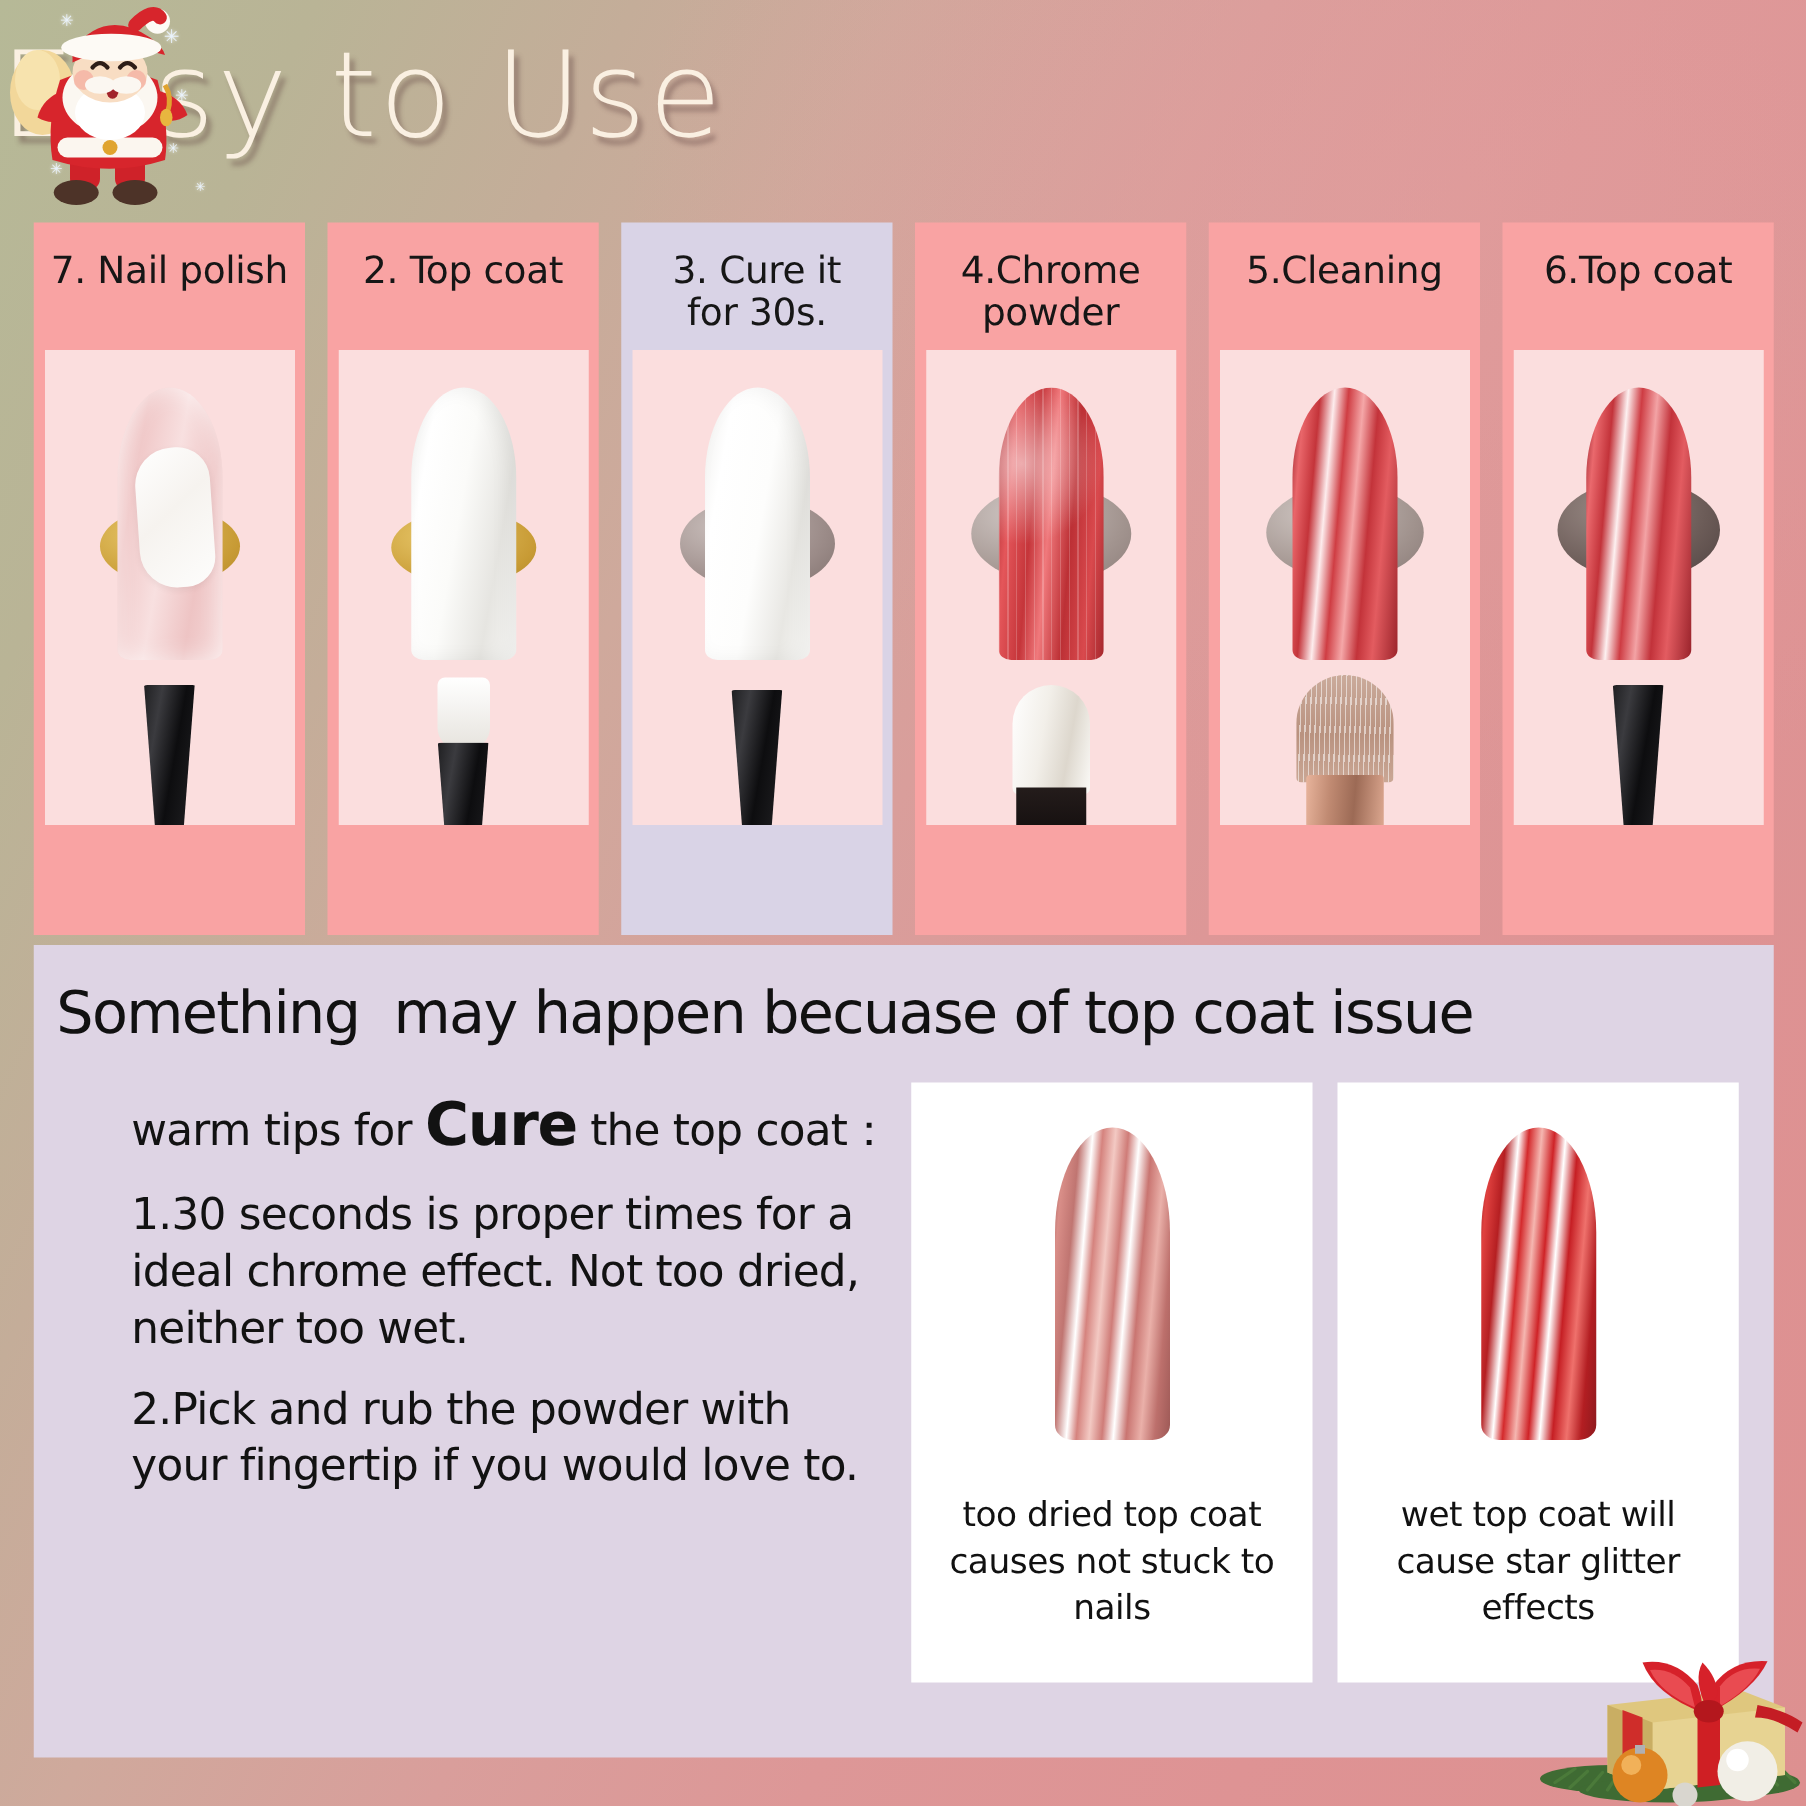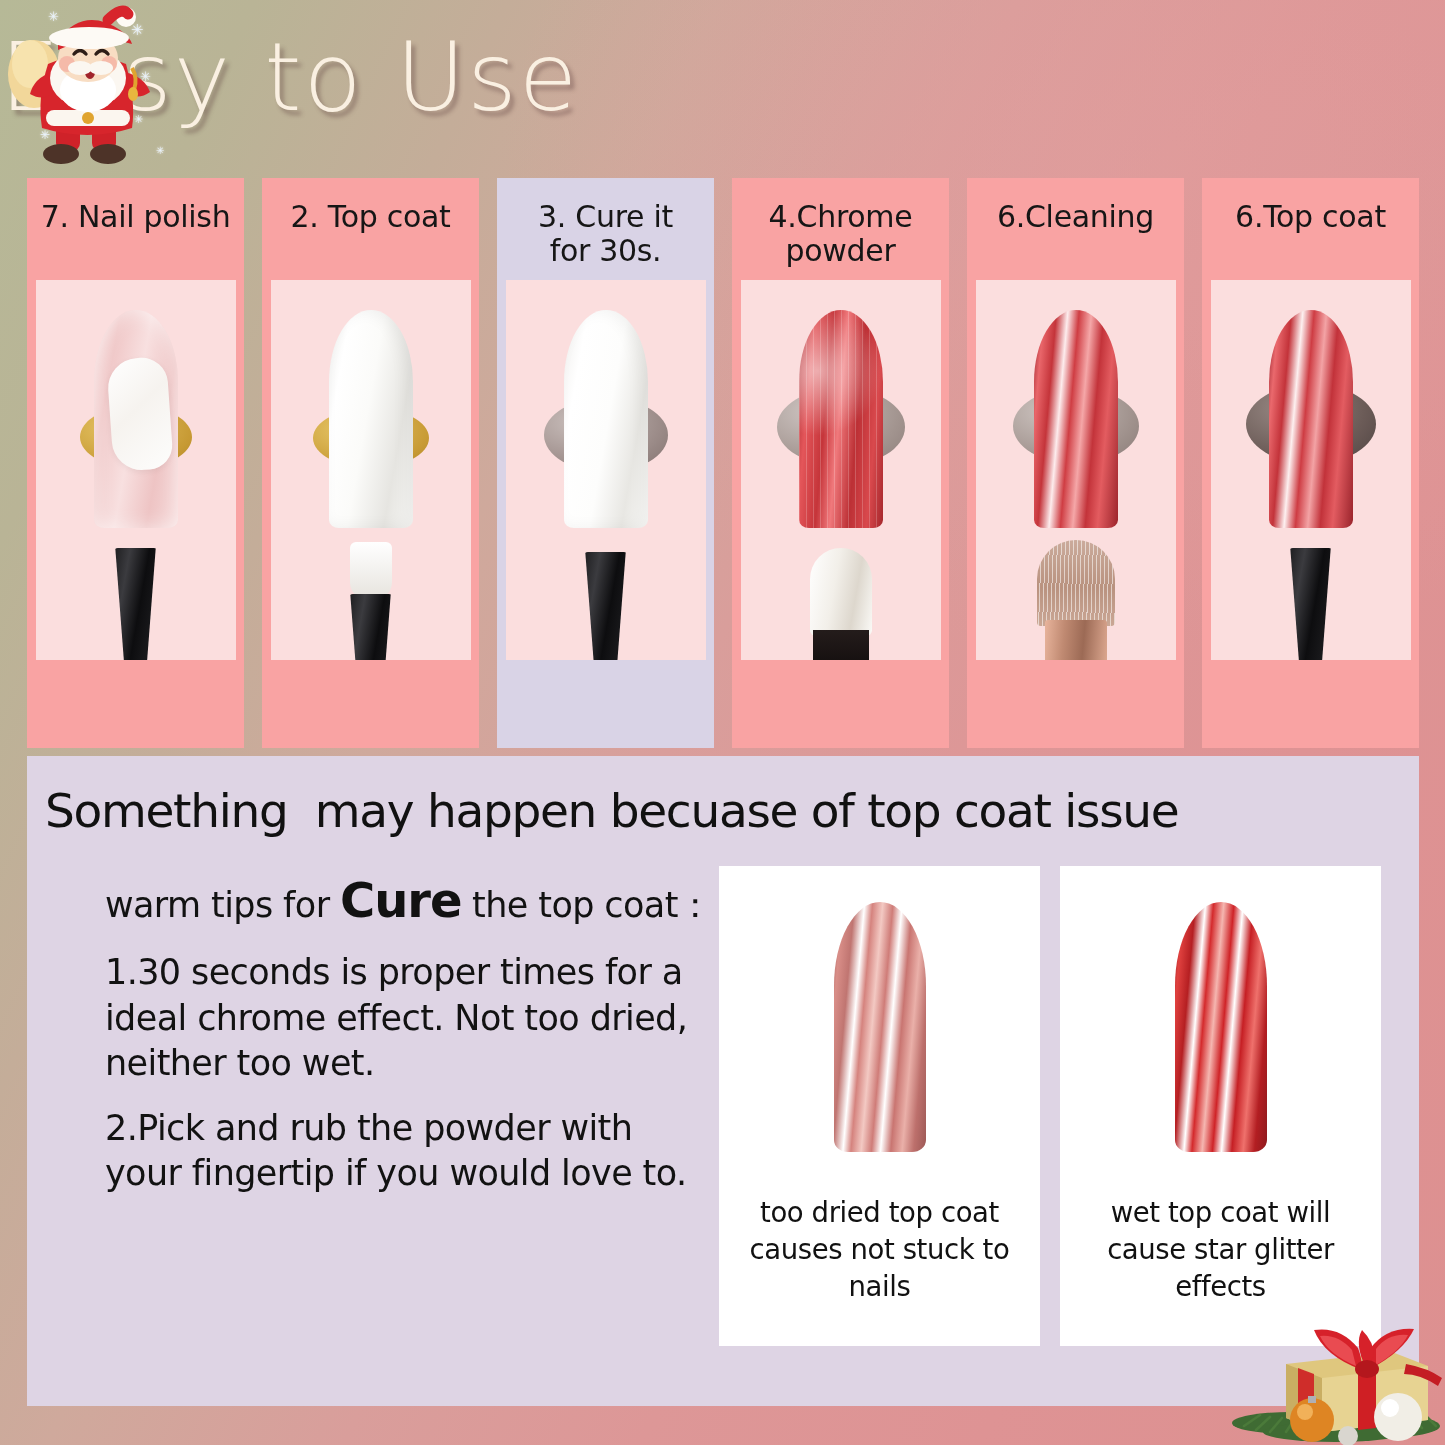--- a/index.html
+++ b/index.html
@@ -197,20 +197,21 @@
     font-size: 47px;
     font-weight: 400;
     color: #111;
     letter-spacing: -1.3px;
     white-space: pre;
   }
 
   .bottom-body {
     display: flex;
     padding: 22px 16px 0 16px;
+    gap: 10px;
   }
 
   .tips {
     width: 676px;
     padding-left: 62px;
     padding-top: 10px;
     font-family: "DejaVu Sans", sans-serif;
     color: #121212;
   }
   .tips .line {
@@ -384,21 +385,21 @@
                radial-gradient(circle at 22% 28%, rgba(255,255,255,.55), rgba(255,255,255,0) 38%),
                linear-gradient(95deg,#a4262b 0%,#e4565a 16%,#c5353a 34%,#f0797c 48%,#bc3035 66%,#d9494d 84%,#a5272c 100%);"></div>
         <div class="tool" style="top:268px;">
           <div class="sponge"></div>
           <div class="sponge-stick" style="top:82px;"></div>
         </div>
       </div>
     </div>
 
     <div class="step-card">
-      <div class="step-label">6.Cleaning</div>
+      <div class="step-label">5.Cleaning</div>
       <div class="photo">
         <div class="blob" style="width:126px;height:76px;top:108px;background:radial-gradient(ellipse at 32% 30%,#cfc6c2,#a0928d 66%,#867774);"></div>
         <div class="nail n1" style="background:
                linear-gradient(95deg,#96222a 0%,#e9666a 10%,#c4343a 22%,#fdeced 33%,#cf3d43 44%,#f5a7a8 56%,#c3333a 68%,#e35c60 80%,#9c242b 100%);"></div>
         <div class="tool" style="top:260px;">
           <div class="brush-bristles"></div>
           <div class="brush-ferrule" style="top:80px;"></div>
         </div>
       </div>
     </div>

